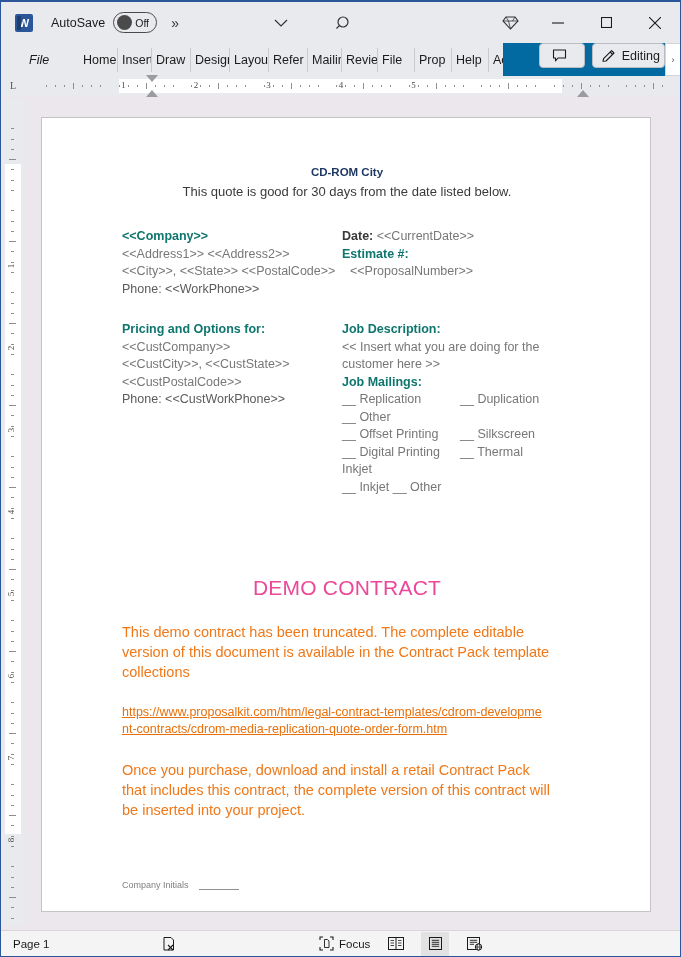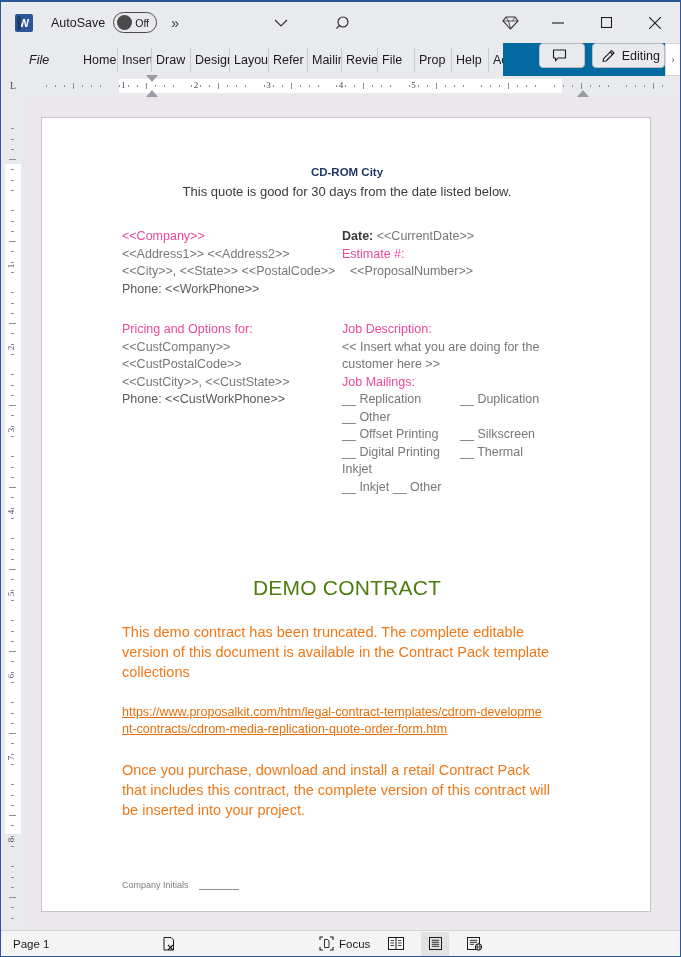--- a/index.html
+++ b/index.html
@@ -309,22 +309,22 @@
     margin-top: 6px;
   }
   .two-col {
     display: flex;
     margin-top: 29px;
   }
   .col-left { width: 220px; }
   .col-right { width: 230px; }
   .bold-line {
     font-size: 12.5px;
-    font-weight: normal;
-    color: #ec4899;
+    font-weight: bold;
+    color: #0f766e;
     line-height: 17.5px;
   }
   .gray-line {
     font-size: 12.5px;
     color: #777777;
     line-height: 17.5px;
   }
   .gray-line-dk {
     font-size: 12.5px;
     color: #5b5b5b;
@@ -335,21 +335,21 @@
     display: flex;
     font-size: 12.5px;
     color: #777777;
     line-height: 17.5px;
   }
   .opt-a { width: 118px; }
 
   #demo-title {
     text-align: center;
     font-size: 21px;
-    color: #4d7c0f;
+    color: #ec4899;
     margin-top: 80px;
     letter-spacing: 0.2px;
   }
   .demo-para {
     font-size: 14.5px;
     color: #f07818;
     line-height: 20px;
     margin-top: 22px;
     width: 432px;
   }
@@ -675,22 +675,22 @@
           </div>
           <div class="bold-line">Estimate #:</div>
           <div class="gray-line" style="padding-left:8px">&lt;&lt;ProposalNumber&gt;&gt;</div>
         </div>
       </div>
 
       <div class="two-col" style="margin-top:23px">
         <div class="col-left">
           <div class="bold-line">Pricing and Options for:</div>
           <div class="gray-line">&lt;&lt;CustCompany&gt;&gt;</div>
+          <div class="gray-line">&lt;&lt;CustCity&gt;&gt;, &lt;&lt;CustState&gt;&gt;</div>
           <div class="gray-line">&lt;&lt;CustPostalCode&gt;&gt;</div>
-          <div class="gray-line">&lt;&lt;CustCity&gt;&gt;, &lt;&lt;CustState&gt;&gt;</div>
           <div class="gray-line-dk">Phone: &lt;&lt;CustWorkPhone&gt;&gt;</div>
         </div>
         <div class="col-right">
           <div class="bold-line">Job Description:</div>
           <div class="gray-line">&lt;&lt; Insert what you are doing for the</div>
           <div class="gray-line">customer here &gt;&gt;</div>
           <div class="bold-line">Job Mailings:</div>
           <div id="job-options-list">
               <div class="opts-row">
                 <span class="opt-a">__  Replication</span>

